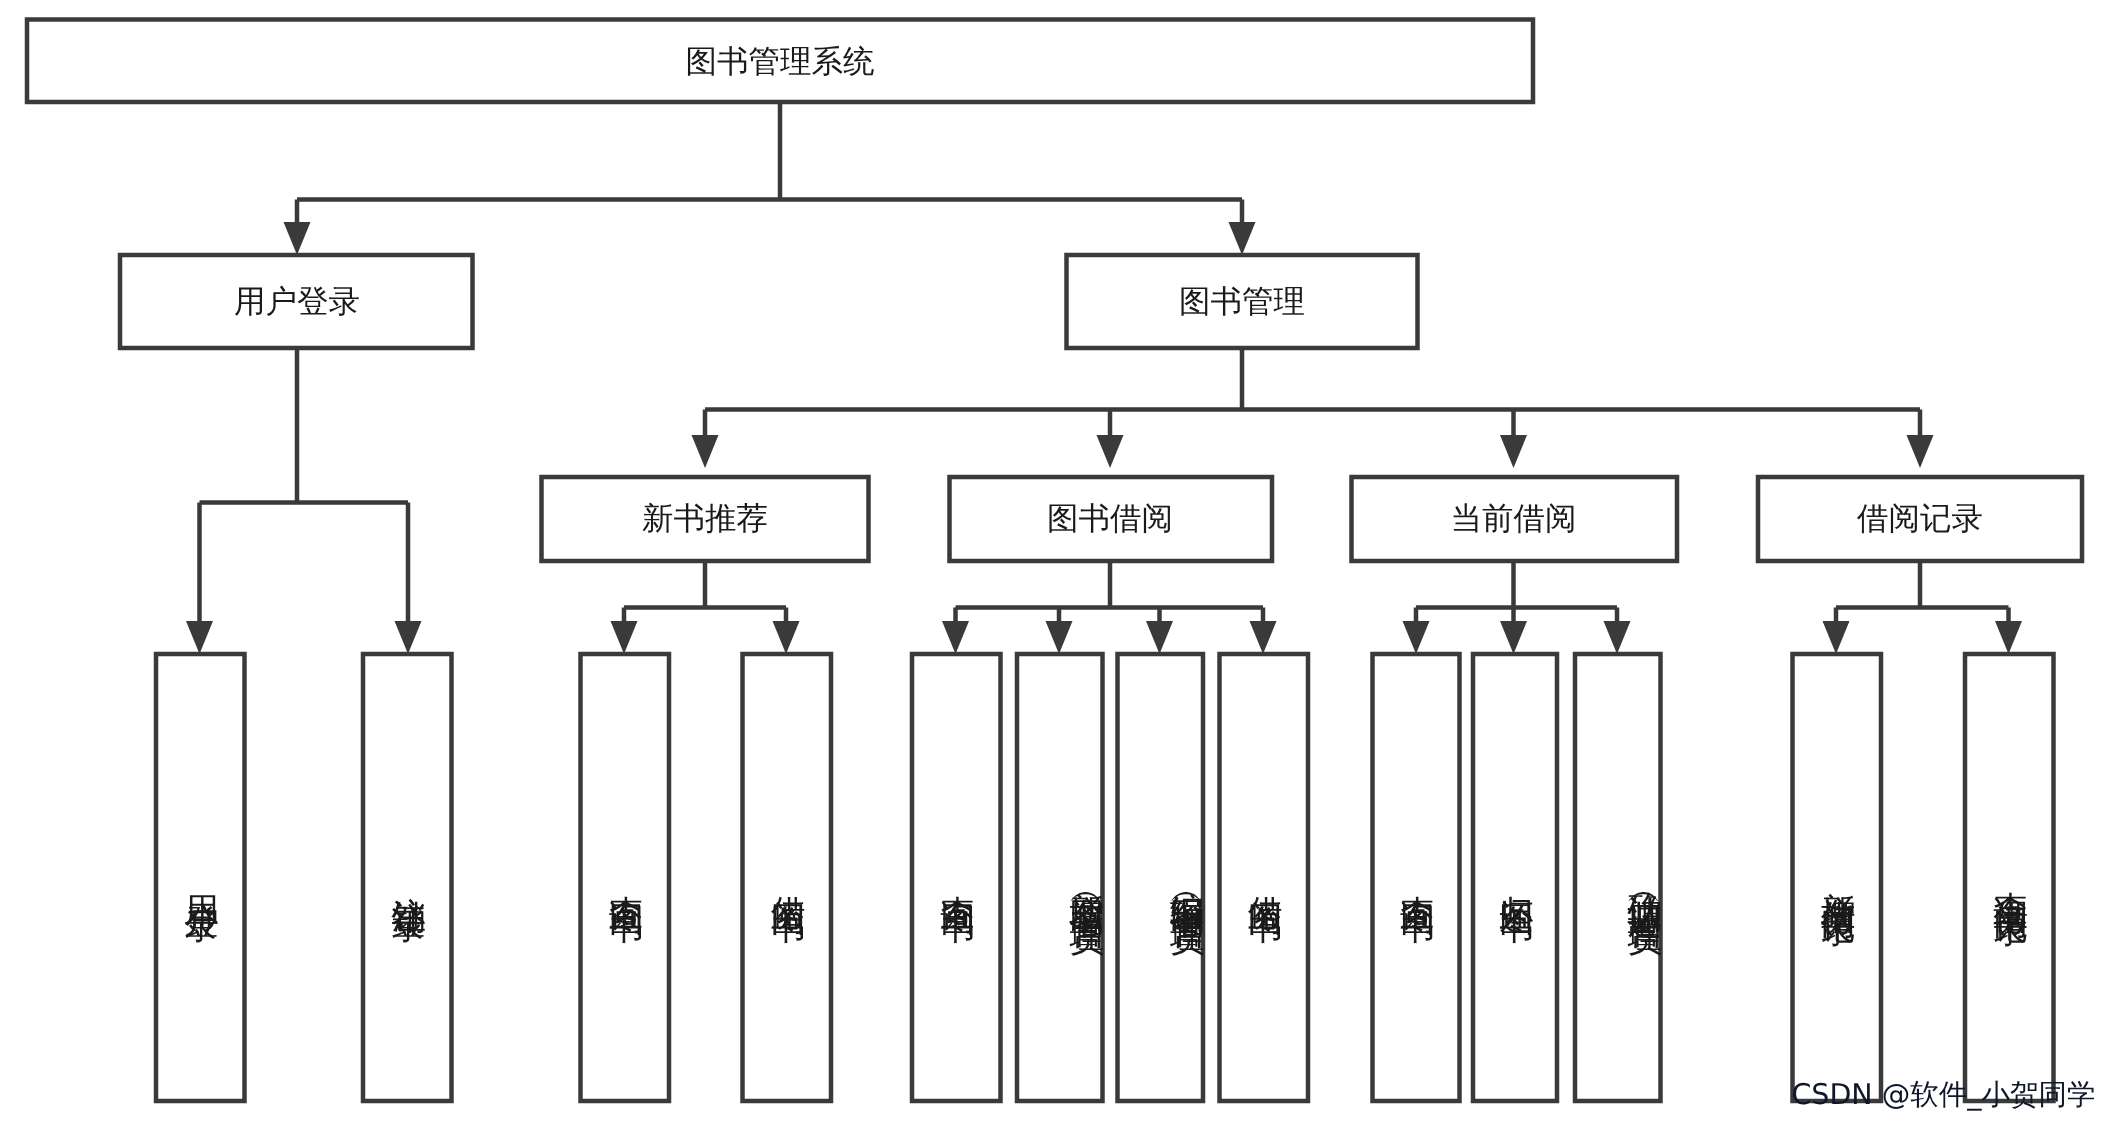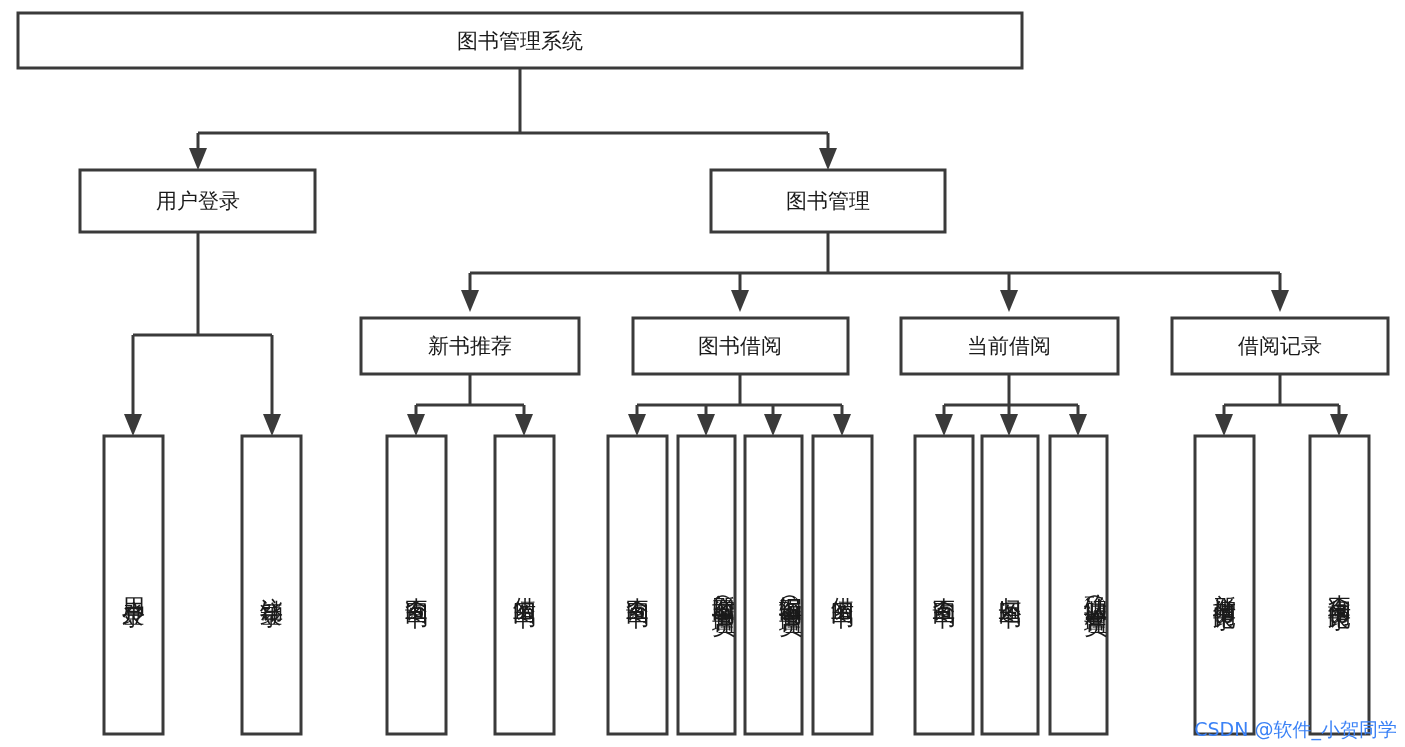--- a/index.html
+++ b/index.html
@@ -64,21 +64,21 @@
   }
   .leaf-label.top-aligned {
     align-items: flex-start;
   }
   .watermark {
     position: absolute;
     right: 8px;
     bottom: 4px;
     font-family: "DejaVu Sans", "Liberation Sans", sans-serif;
     font-size: 19px;
-    color: #3b82f6;
+    color: #0f172a;
     white-space: nowrap;
     user-select: none;
   }
 </style>
 </head>
 <body>
 
 <div id="diagram-root">
 
   <svg class="diagram-canvas" viewBox="0 0 1405 747">

